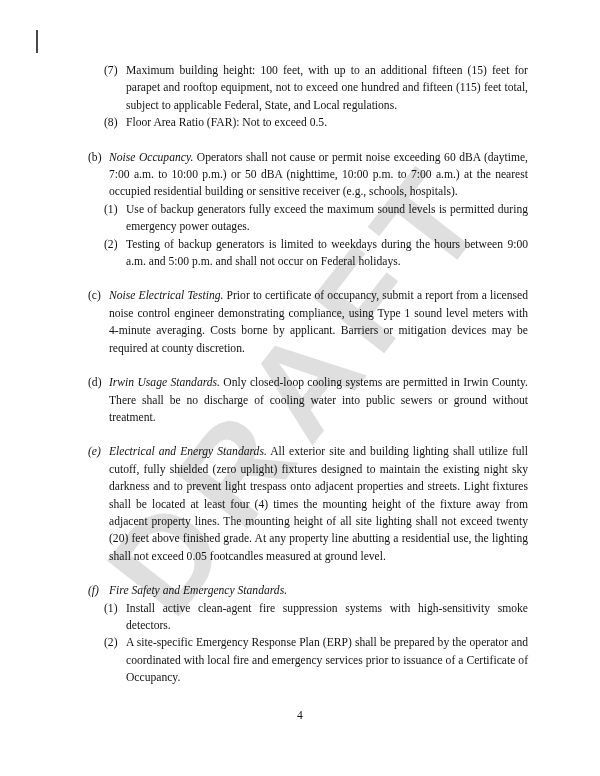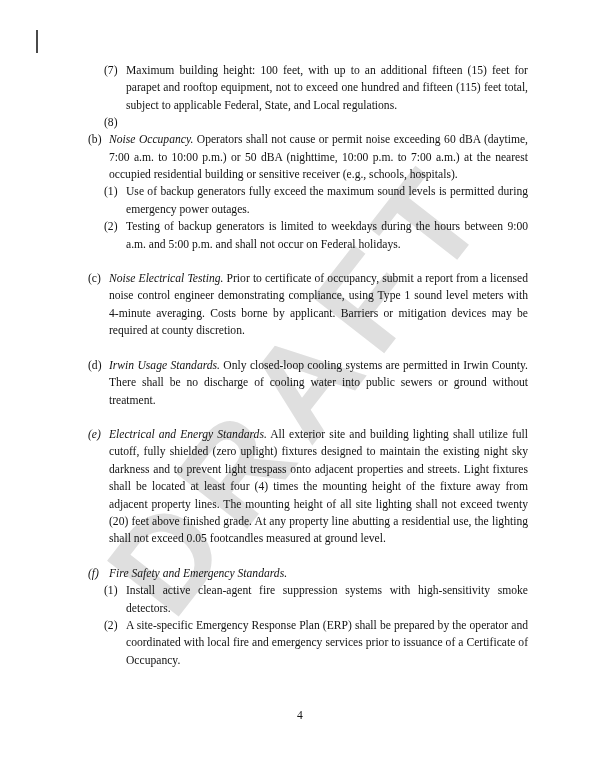--- a/index.html
+++ b/index.html
@@ -125,20 +125,21 @@
 
   <div id="content">
 
     <div class="subitem top-level">
       <span class="marker">(7)</span>
       <span>Maximum building height: 100 feet, with up to an additional fifteen (15) feet for parapet and rooftop equipment, not to exceed one hundred and fifteen (115) feet total, subject to applicable Federal, State, and Local regulations.</span>
     </div>
 
     <div class="subitem top-level last-line-natural">
       <span class="marker">(8)</span>
+      <span>Floor Area Ratio (FAR): Not to exceed 0.5.</span>
     </div>
 
     <div class="gap-lg"></div>
 
     <div class="clause">
       <span class="marker">(b)</span>
       <span class="run-title">Noise Occupancy.</span><span> Operators shall not cause or permit noise exceeding 60 dBA (daytime, 7:00 a.m. to 10:00 p.m.) or 50 dBA (nighttime, 10:00 p.m. to 7:00 a.m.) at the nearest occupied residential building or sensitive receiver (e.g., schools, hospitals).</span>
     </div>
     <div class="subitem">
       <span class="marker">(1)</span>

